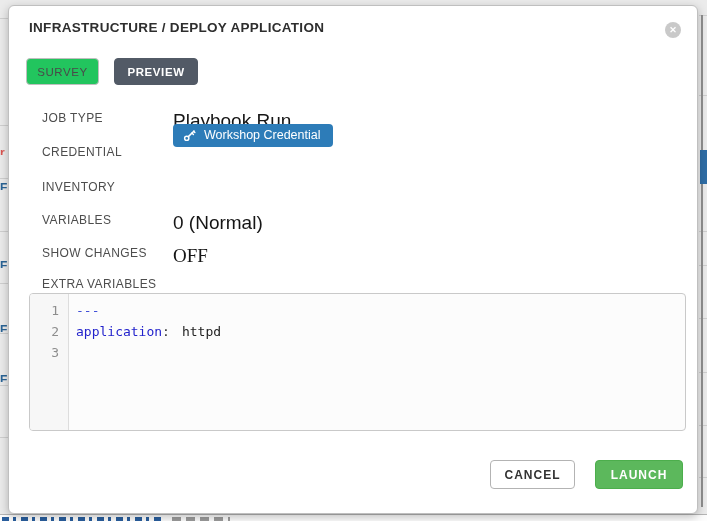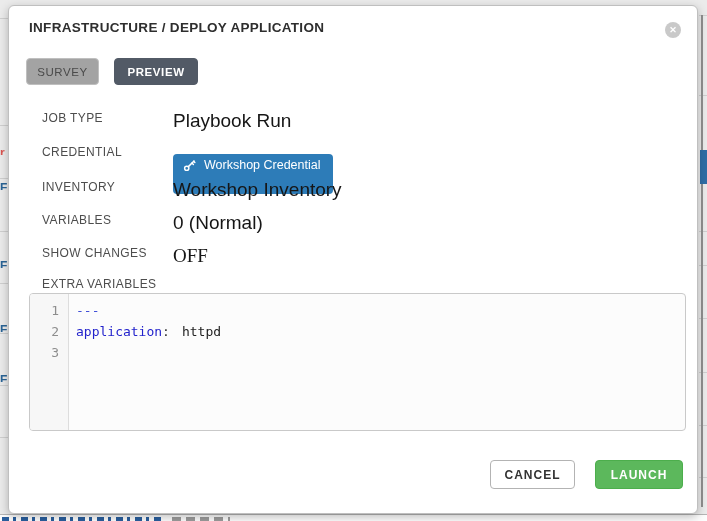--- a/index.html
+++ b/index.html
@@ -35,36 +35,36 @@
     border-radius:50%; background:#c9c9c9; cursor:pointer;
     display:flex; align-items:center; justify-content:center;
   }
   .close-btn::before { content:"✕"; color:#ffffff; font-size:9px; font-weight:bold; }
 
   .tab {
     position:absolute; top:52px; height:27px; border-radius:4px;
     display:flex; align-items:center; justify-content:center;
     font-size:11.5px; letter-spacing:0.6px; cursor:pointer;
   }
-  .tab-survey { left:17px; width:73px; background:#a3a3a3; border:1px solid #bfbfbf; color:#4a4a4a; }
+  .tab-survey { left:17px; width:73px; background:#22c55e; border:1px solid #bfbfbf; color:#4a4a4a; }
   .tab-preview { left:105px; width:84px; background:#525a66; border:1px solid #525a66; color:#ffffff; font-weight:bold; }
 
   .field-label {
     position:absolute; left:33px;
     font-size:12px; color:#4d4d4d; letter-spacing:0.4px;
   }
   .field-value {
     position:absolute; left:164px;
     font-size:19px; color:#161616;text-align:center;
   }
   .badge {
-    position:absolute; left:164px; top:148px;
+    position:absolute; left:164px; top:118px;
     display:inline-flex; align-items:center; gap:8px;
     background:#2d7cb8; color:#ffffff; border-radius:4px;
-    padding:4px 12px 22px 10px; font-size:12.5px; cursor:pointer;
+    padding:4px 12px 5px 10px; font-size:12.5px; cursor:pointer;
   }
   .badge svg { display:block; }
 
   
   .editor {
     position:absolute; left:20px; top:287px; width:657px; height:138px;
     background:#fcfcfc; border:1px solid #c9c9c9; border-radius:4px;
     display:flex; overflow:hidden;
     font-family:"DejaVu Sans Mono", monospace; font-size:13px;
   }
@@ -142,21 +142,20 @@
           <circle cx="4.6" cy="11.4" r="2.6"></circle>
           <path d="M6.6 9.4 L13.6 2.4"></path>
           <path d="M11 5 L12.8 6.8"></path>
           <path d="M13.1 2.9 L14.6 4.4"></path>
         </svg>
       </span>
       <span>Workshop Credential</span>
     </div>
 
     <div class="field-label" style="top:174px;">INVENTORY</div>
-    <div class="field-value" style="top:173px;">Workshop Inventory</div>
 
     <div class="field-label" style="top:207px;">VARIABLES</div>
     <div class="field-value" style="top:206px;">0 (Normal)</div>
 
     <div class="field-label" style="top:240px;">SHOW CHANGES</div>
     <div class="field-value" style="top:239px;font-family:Liberation Serif, serif;">OFF</div>
 
     <div class="field-label" style="top:271px;">EXTRA VARIABLES</div>
 
     <div class="editor">

